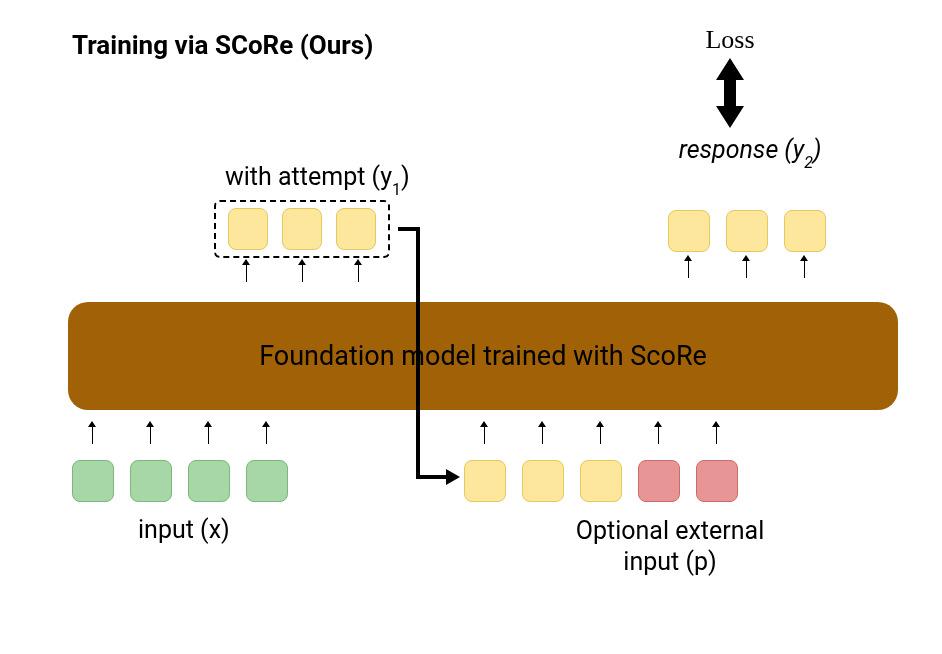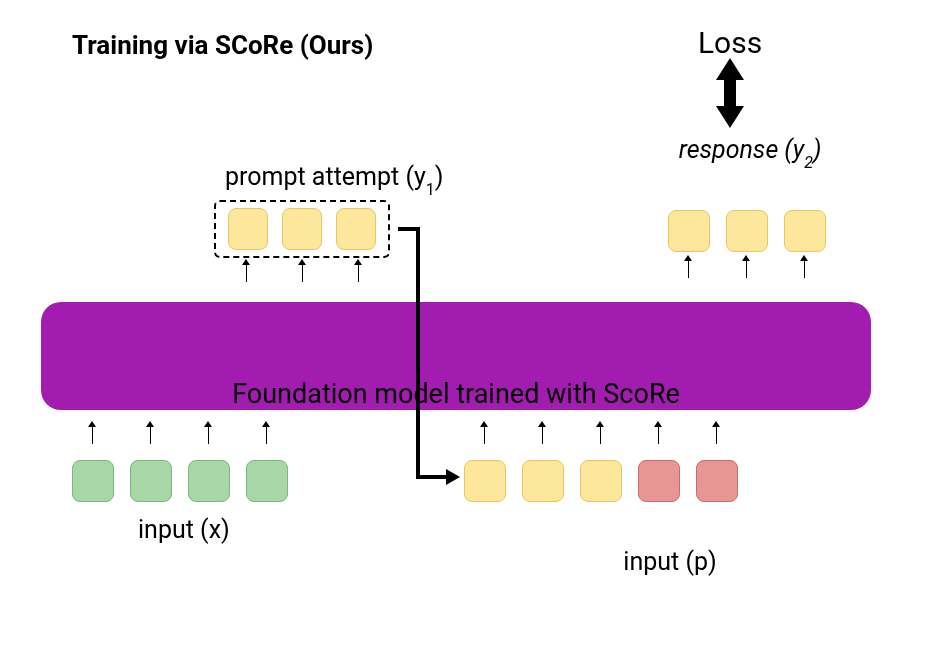--- a/index.html
+++ b/index.html
@@ -16,24 +16,25 @@
       left: 40px;
       font-size: 26px;
       font-weight: 700;
       color: #000;
       margin-left: 32px;
     }
     .loss-label {
       position: absolute;
       top: 25px;
       left: 670px;
-      font-size: 30px;
+      font-size: 26px;
       color: #000;
       text-align: center;
       width: 120px;
+      font-family: Liberation Serif, serif;
     }
     .loss-arrow {
       position: absolute;
       top: 58px;
       left: 712px;
     }
     .improved-group {
       position: absolute;
       top: 135px;
       left: 640px;
@@ -92,27 +93,27 @@
       content: '';
       position: absolute;
       top: -5px; left: -4px;
       border-left: 4.5px solid transparent;
       border-right: 4.5px solid transparent;
       border-bottom: 6px solid #000;
     }
     .foundation-box {
       position: absolute;
       top: 302px;
-      left: 41px;
+      left: 68px;
       width: 830px;
       height: 108px;
-      background: #a21caf;
+      background: #a16207;
       border-radius: 20px;
       display: flex;
-      align-items: flex-end;
+      align-items: center;
       justify-content: center;
       font-size: 27px;
       color: #000;
     }
     .prompt-tokens {
       position: absolute;
       top: 460px;
       left: 72px;
       display: flex;
       gap: 16px;
@@ -166,21 +167,21 @@
   <path d="M18 0 L32 22 L24 22 L24 48 L32 48 L18 70 L4 48 L12 48 L12 22 L4 22 Z" fill="#000"></path>
 </svg>
 
 <div class="improved-group">
   <span class="improved-line2">
     <span>response (y</span><sub>2</sub><span>)</span>
   </span>
 </div>
 
 <div class="first-attempt-label">
-  <span>prompt attempt (y</span><sub>1</sub><span>)</span>
+  <span>with attempt (y</span><sub>1</sub><span>)</span>
 </div>
 
 <div class="dashed-box">
   <div class="token yellow"></div>
   <div class="token yellow"></div>
   <div class="token yellow"></div>
 </div>
 
 <div class="small-up-arrow" style="top:264px; left:246px;"></div>
 <div class="small-up-arrow" style="top:264px; left:302px;"></div>
@@ -222,20 +223,20 @@
 
 <div class="bottom-right-tokens">
   <div class="token yellow"></div>
   <div class="token yellow"></div>
   <div class="token yellow"></div>
   <div class="token red"></div>
   <div class="token red"></div>
 </div>
 
 <div class="optional-label">
-  <br>
+  <span>Optional external</span><br>
   <span>input (p)</span>
 </div>
 
 <svg class="feedback-path" width="80" height="260" viewBox="0 0 80 260">
   <path d="M 8 2 L 28 2 L 28 250 L 56 250" fill="none" stroke="#000" stroke-width="4"></path>
   <path d="M 56 242 L 70 250 L 56 258 Z" fill="#000"></path>
 </svg>
 
 </body></html>

